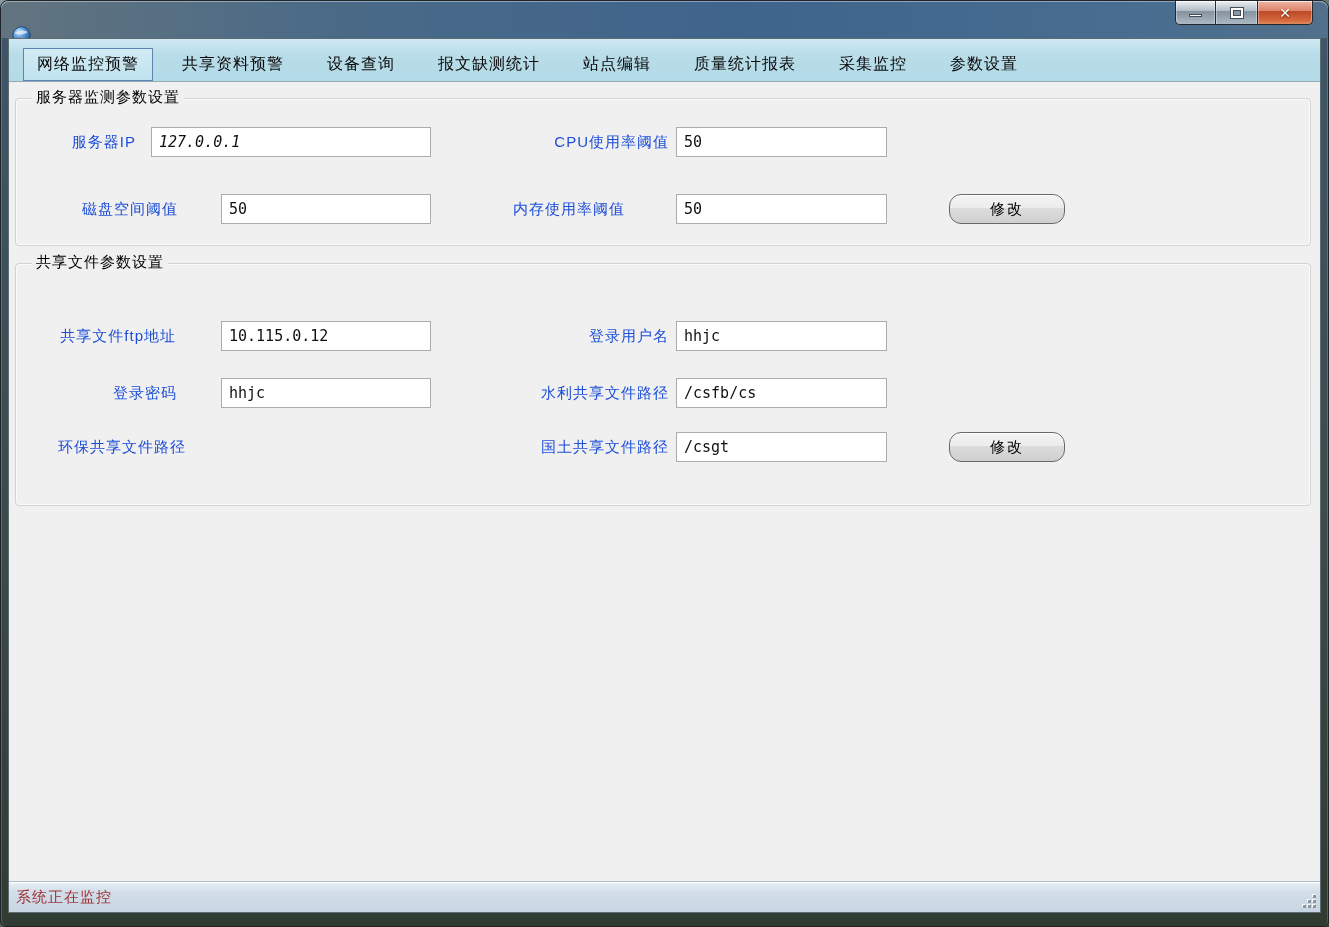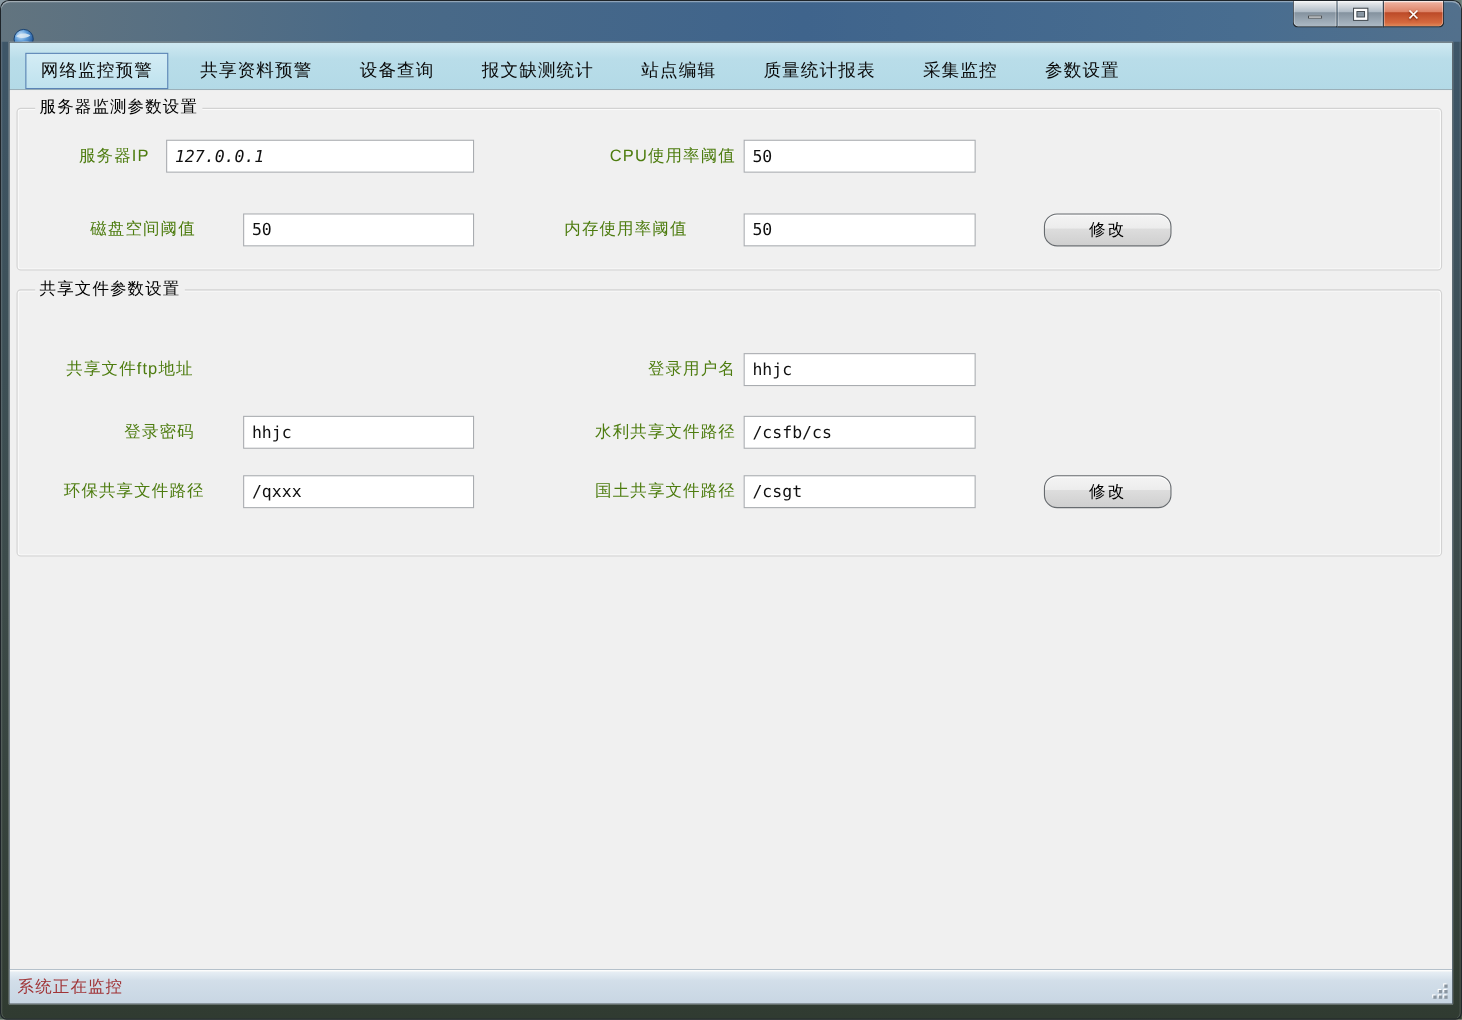--- a/index.html
+++ b/index.html
@@ -79,21 +79,21 @@
   }
   .group.g1 { top: 16px; height: 148px; }
   .group.g2 { top: 181px; height: 243px; }
   .group-label {
     position: absolute; top: -11px; left: 16px; background: #f0f0f0;
     padding: 0 4px; font-size: 15px; color: #000; letter-spacing: 1px; white-space: nowrap;
   }
 
   .flabel {
     position: absolute; height: 30px; line-height: 30px;
-    font-size: 15px; color: #4d7c0f; text-align: right; letter-spacing: 1px; white-space: nowrap;
+    font-size: 15px; color: #1d4ed8; text-align: right; letter-spacing: 1px; white-space: nowrap;
   }
   .finput {
     position: absolute; height: 30px; border: 1px solid #a9acb0; background: #fff;
     font-family: "DejaVu Sans Mono", "Liberation Mono", monospace;
     font-size: 15px; color: #101010; padding: 0 7px; outline: none;
   }
 
   
   .p-ip-l   { top: 45px;  left: 0;     width: 127px; }
   .p-ip-i   { top: 45px;  left: 142px; width: 280px; font-style: italic; }
@@ -213,32 +213,32 @@
 
       <div class="flabel p-dsk-l">磁盘空间阈值</div>
       <input class="finput p-dsk-i" value="50" style="">
 
       <div class="flabel p-mem-l">内存使用率阈值</div>
       <input class="finput p-mem-i" value="50" style="">
 
       <button class="win-btn p-btn1">修改</button>
 
       <div class="flabel p-ftp-l">共享文件ftp地址</div>
+      <input class="finput p-ftp-i" value="10.115.0.12" style="">
 
       <div class="flabel p-usr-l">登录用户名</div>
       <input class="finput p-usr-i" value="hhjc" style="">
 
       <div class="flabel p-pwd-l">登录密码</div>
       <input class="finput p-pwd-i" value="hhjc" style="">
 
       <div class="flabel p-wat-l">水利共享文件路径</div>
       <input class="finput p-wat-i" value="/csfb/cs" style="">
 
       <div class="flabel p-env-l">环保共享文件路径</div>
-      <input class="finput p-env-i" value="/qxxx" style="">
 
       <div class="flabel p-lnd-l">国土共享文件路径</div>
       <input class="finput p-lnd-i" value="/csgt" style="">
 
       <button class="win-btn p-btn2">修改</button>
 
     </div>
 
     <div class="statusbar">
       <span class="status-text">系统正在监控</span>

